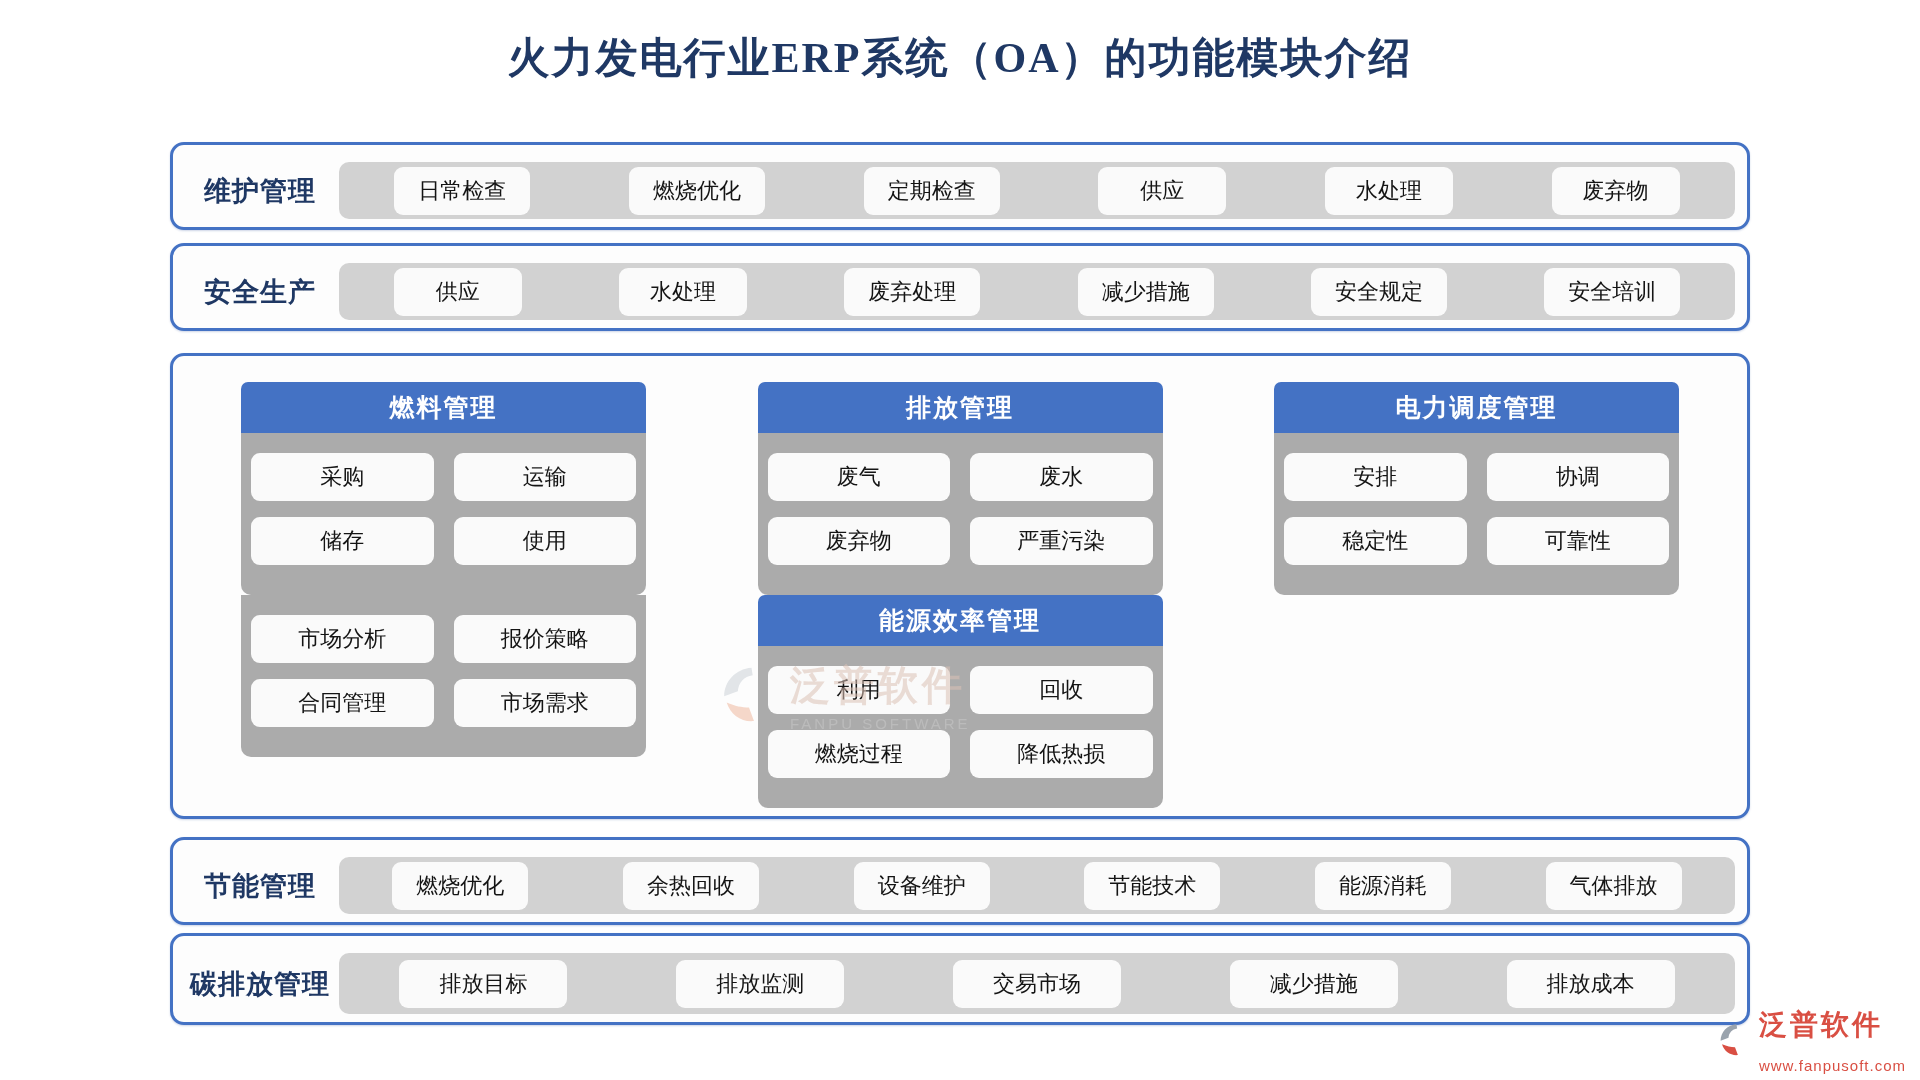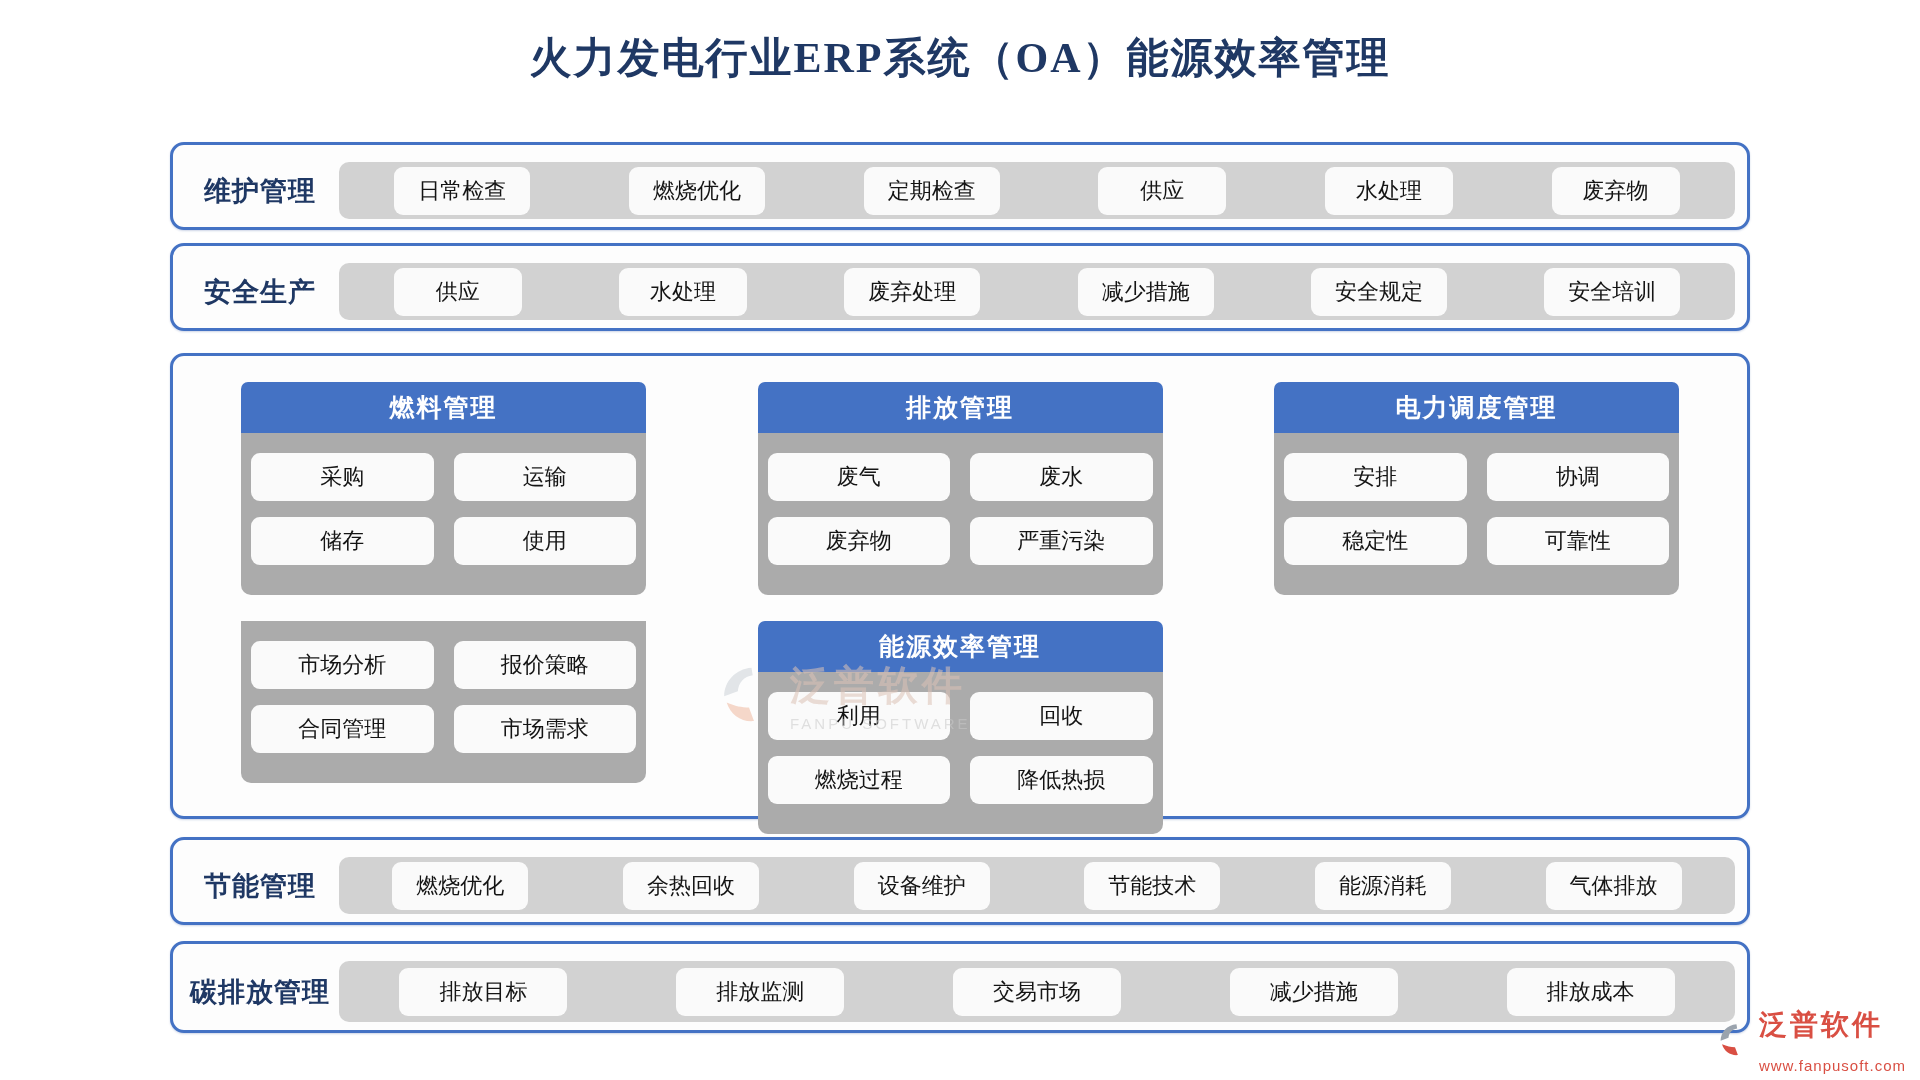--- a/index.html
+++ b/index.html
@@ -24,21 +24,21 @@
     background: #fdfdfd;
     box-shadow: 0 1px 2px rgba(60,90,160,.25);
     display: flex;
     align-items: center;
     padding: 17px 12px 8px 8px;
     height: 88px;
   }
   .band-1 { margin-top: 56px; }
   .band-2 { margin-top: 13px; }
   .band-4 { margin-top: 18px; }
-  .band-5 { margin-top: 16px; height: 92px; }
+  .band-5 { margin-top: 8px; height: 92px; }
 
   .band-label {
     flex: 0 0 158px;
     text-align: center;
     font-size: 27px;
     font-weight: 700;
     color: #1f3864;
     font-family: "Liberation Serif", "DejaVu Serif", serif;
     letter-spacing: 1px;
   }
@@ -77,21 +77,20 @@
     background: #fdfdfd;
     box-shadow: 0 1px 2px rgba(60,90,160,.25);
     padding: 26px 68px 30px;
     height: 466px;
     position: relative;
   }
   .cards-grid {
     display: grid;
     grid-template-columns: repeat(3, 405px);
     justify-content: space-between;
-    row-gap: 26px;
   }
   .card { border-radius: 10px; }
   .card-header {
     background: #4472c4;
     color: #ffffff;
     font-size: 25px;
     font-weight: 700;
     text-align: center;
     padding: 9px 0;
     border-radius: 7px 7px 0 0;
@@ -153,21 +152,21 @@
     font-size: 15px;
     color: #d94f43;
     letter-spacing: 1px;
     text-align: center;
     margin-top: 13px;
   }
 </style>
 </head>
 <body>
 
-<h1 class="title">火力发电行业ERP系统（OA）能源效率管理</h1>
+<h1 class="title">火力发电行业ERP系统（OA）的功能模块介绍</h1>
 
 <section class="band band-1">
   <div class="band-label">维护管理</div>
   <div class="band-tray">
     <button class="chip">日常检查</button>
     <button class="chip">燃烧优化</button>
     <button class="chip">定期检查</button>
     <button class="chip">供应</button>
     <button class="chip">水处理</button>
     <button class="chip">废弃物</button>

